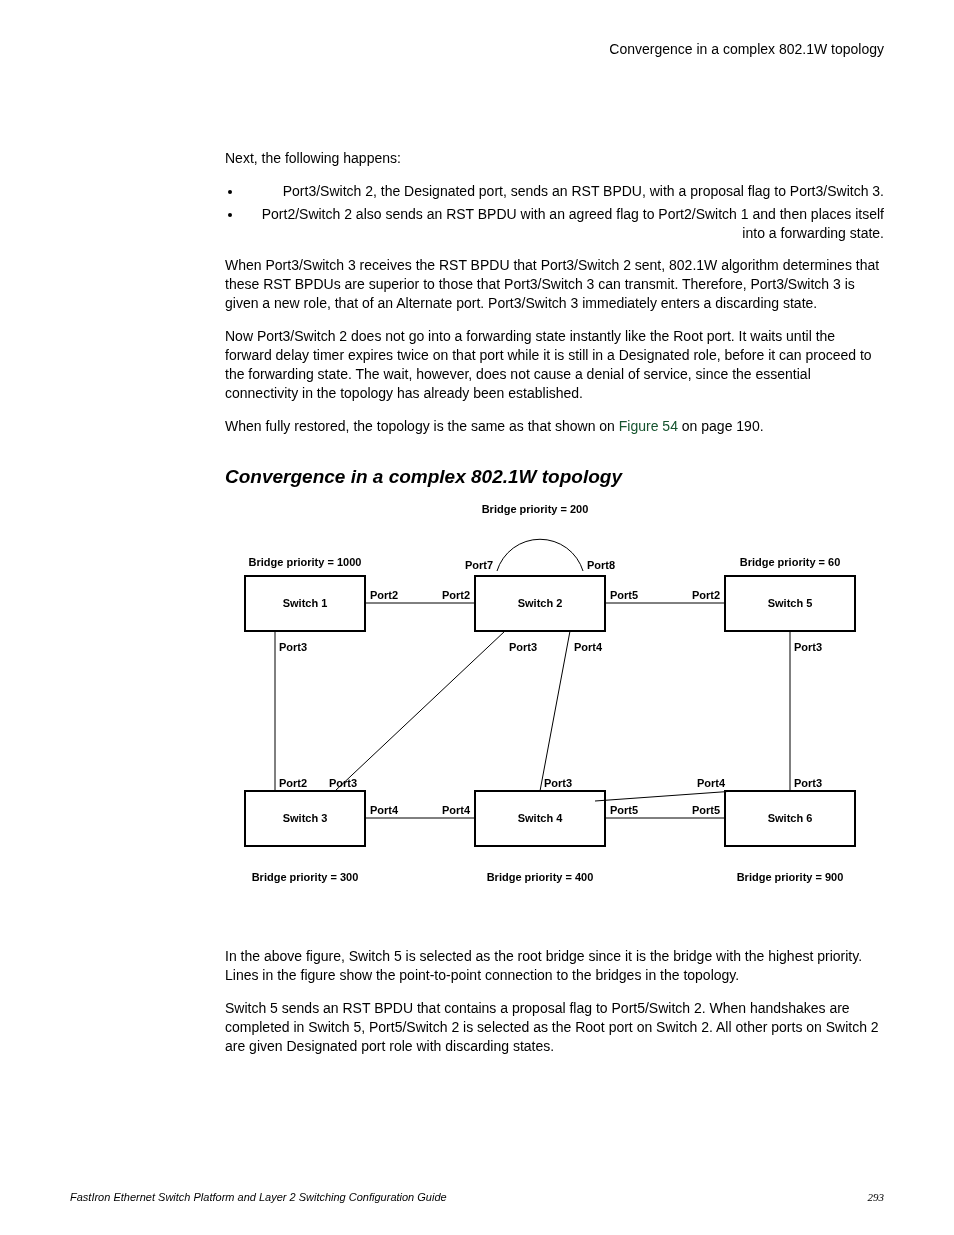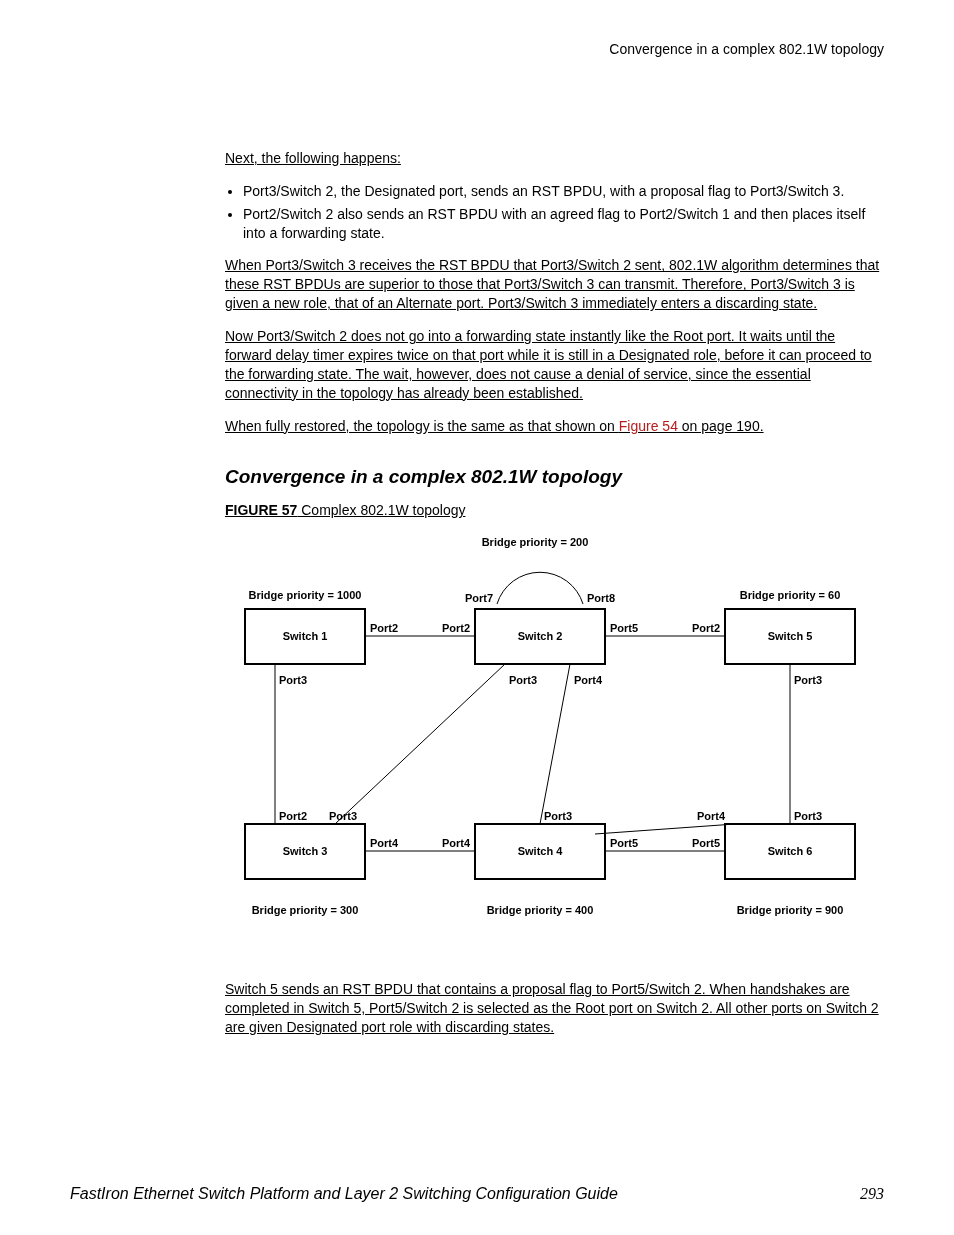--- a/index.html
+++ b/index.html
@@ -17,48 +17,48 @@
   .page {
     padding: 40px 70px 0 225px;
   }
   .running-header {
     text-align: right;
     font-size: 14px;
     margin-bottom: 90px;
   }
   .body-text p {
     margin: 8px 0 14px 0;
-    text-decoration: underline;
   }
   .bullets {
     margin: 0 0 14px 0;
     padding: 0 0 0 18px;
+    text-align: right;
   }
   .bullets li {
     margin: 0 0 4px 0;
     list-style: disc;
   }
-  .xref { color: #b91c1c; }
+  .xref { color: #14532d; }
   h2.section {
     font-style: italic;
     font-weight: bold;
     font-size: 19px;
     margin: 28px 0 12px 0;
   }
   .fig-caption { margin: 12px 0 14px 0; }
   .fig-caption .label { font-weight: bold; }
   .figure-block { margin: 0 0 16px 0; font-weight: bold; }
   svg.fig { display: block; }
   .footer {
     position: absolute;
     left: 70px;
     right: 70px;
     bottom: 30px;
     font-style: italic;
-    font-size: 16px;
+    font-size: 11px;
     display: flex;
     justify-content: space-between;
     align-items: flex-end;
   }
   .footer .pnum { font-style: normal; font-family: Liberation Serif, serif; }
 </style>
 </head>
 <body>
 
 <div class="page">
@@ -70,23 +70,20 @@
       <li>Port3/Switch 2, the Designated port, sends an RST BPDU, with a proposal flag to Port3/Switch 3.</li>
       <li>Port2/Switch 2 also sends an RST BPDU with an agreed flag to Port2/Switch 1 and then places itself into a forwarding state.</li>
     </ul>
     <p>When Port3/Switch 3 receives the RST BPDU that Port3/Switch 2 sent, 802.1W algorithm determines that these RST BPDUs are superior to those that Port3/Switch 3 can transmit. Therefore, Port3/Switch 3 is given a new role, that of an Alternate port. Port3/Switch 3 immediately enters a discarding state.</p>
     <p>Now Port3/Switch 2 does not go into a forwarding state instantly like the Root port. It waits until the forward delay timer expires twice on that port while it is still in a Designated role, before it can proceed to the forwarding state. The wait, however, does not cause a denial of service, since the essential connectivity in the topology has already been established.</p>
     <p>
       <span>When fully restored, the topology is the same as that shown on </span><span class="xref">Figure 54</span><span> on page 190.</span>
     </p>
 
     <h2 class="section">Convergence in a complex 802.1W topology</h2>
-    <p class="fig-caption">
-      <span class="label">FIGURE 57</span><span> Complex 802.1W topology</span>
-    </p>
 
     <div class="figure-block">
       <svg class="fig" width="660" height="430" viewBox="0 0 660 430" font-family="Arial" font-size="11">
 
         <text x="310" y="12" text-anchor="middle">Bridge priority = 200</text>
 
         <path d="M 272 70 A 45 45 0 0 1 358 70" fill="none" stroke="#000"></path>
         <text x="268" y="68" text-anchor="end">Port7</text>
         <text x="362" y="68">Port8</text>
 
@@ -139,20 +136,21 @@
         <line x1="380" y1="317" x2="500" y2="317" stroke="#000"></line>
         <text x="385" y="313">Port5</text>
         <text x="495" y="313" text-anchor="end">Port5</text>
 
         <text x="80" y="380" text-anchor="middle">Bridge priority = 300</text>
         <text x="315" y="380" text-anchor="middle">Bridge priority = 400</text>
         <text x="565" y="380" text-anchor="middle">Bridge priority = 900</text>
       </svg>
     </div>
 
+    <p>In the above figure, Switch 5 is selected as the root bridge since it is the bridge with the highest priority. Lines in the figure show the point-to-point connection to the bridges in the topology.</p>
     <p>Switch 5 sends an RST BPDU that contains a proposal flag to Port5/Switch 2. When handshakes are completed in Switch 5, Port5/Switch 2 is selected as the Root port on Switch 2. All other ports on Switch 2 are given Designated port role with discarding states.</p>
   </div>
 </div>
 
 <div class="footer">
   <div>
     <div>FastIron Ethernet Switch Platform and Layer 2 Switching Configuration Guide</div>
   </div>
   <div class="pnum"><em>293</em></div>
 </div>

